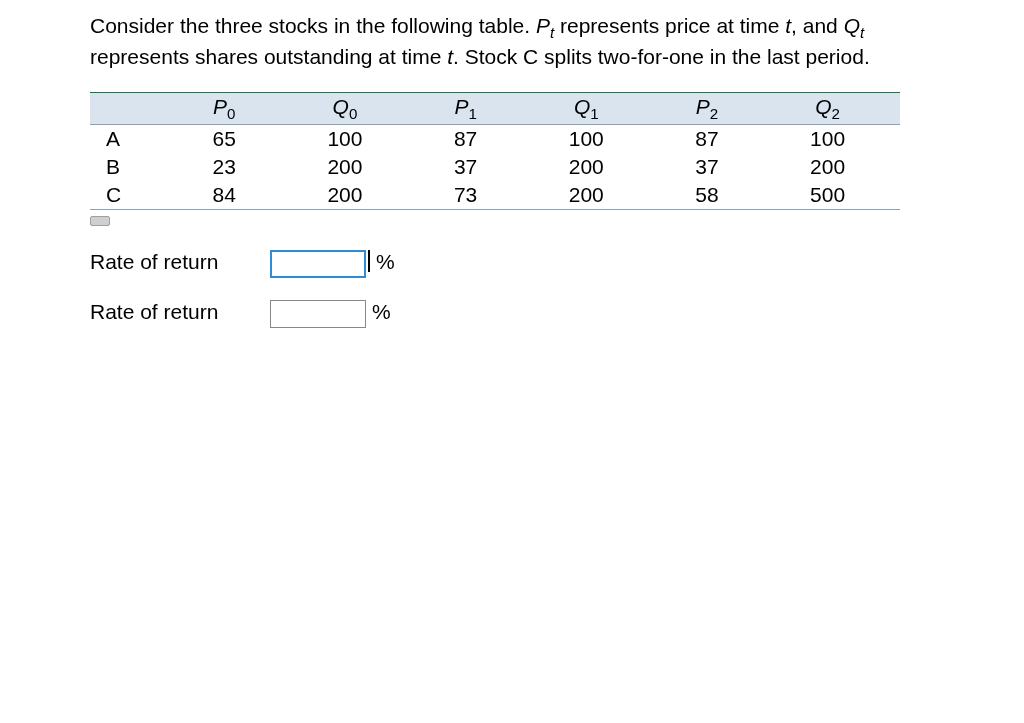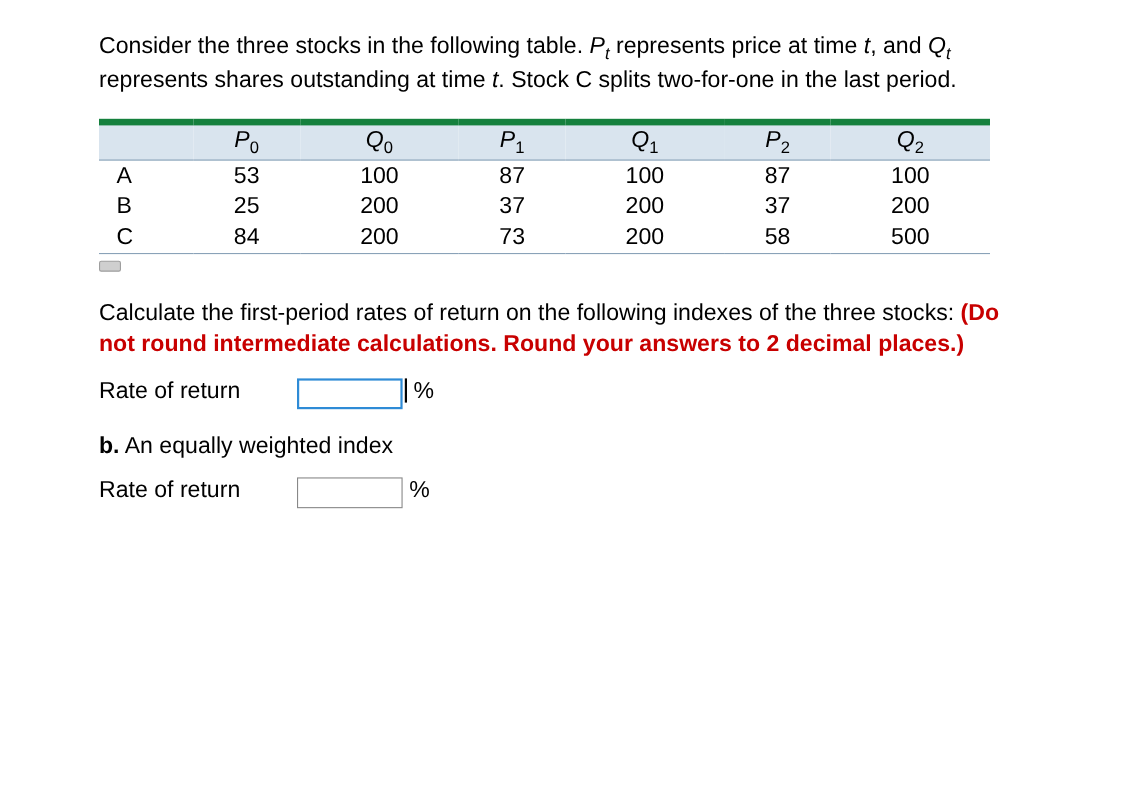--- a/index.html
+++ b/index.html
@@ -6,21 +6,21 @@
     margin: 0;
     padding: 0;
     background: #fff;
     font-family: Arial, Helvetica, sans-serif;
     font-size: 21px;
     color: #000;
   }
   .page {
     width: 1024px;
     min-height: 723px;
-    padding: 28px 90px 40px 90px;
+    padding: 12px 90px 40px 90px;
     box-sizing: border-box;
   }
   .intro {
     line-height: 1.3;
     margin-bottom: 22px;
   }
   .intro .mathvar { font-style: italic; }
   .sub { font-size: 0.72em; font-style: italic; vertical-align: sub; }
 
   
@@ -30,21 +30,21 @@
     margin-bottom: 6px;
   }
   table.stock-table th,
   table.stock-table td {
     text-align: center;
     padding: 2px 0;
     font-weight: normal;
   }
   table.stock-table thead tr {
     background: #d9e4ee;
-    border-top: 6px solid #15803d;
+    border-top: 1px solid #15803d;
     border-bottom: 1px solid #8aa2b8;
   }
   table.stock-table thead th .hdrvar { font-style: italic; }
   table.stock-table thead th .hdrsub { font-size: 0.72em; vertical-align: sub; }
   table.stock-table td.rowlabel { text-align: left; padding-left: 16px; width: 70px; }
   table.stock-table tbody tr:last-child td { border-bottom: 1px solid #8aa2b8; }
   .scroll-track {
     width: 810px;
     height: 8px;
     margin-bottom: 26px;
@@ -121,30 +121,30 @@
         <th><span class="hdrvar">Q</span><span class="hdrsub">0</span></th>
         <th><span class="hdrvar">P</span><span class="hdrsub">1</span></th>
         <th><span class="hdrvar">Q</span><span class="hdrsub">1</span></th>
         <th><span class="hdrvar">P</span><span class="hdrsub">2</span></th>
         <th><span class="hdrvar">Q</span><span class="hdrsub">2</span></th>
       </tr>
     </thead>
     <tbody>
       <tr>
         <td class="rowlabel">A</td>
-        <td>53</td>
+        <td>65</td>
         <td>100</td>
         <td>87</td>
         <td>100</td>
         <td>87</td>
         <td>100</td>
       </tr>
       <tr>
         <td class="rowlabel">B</td>
-        <td>25</td>
+        <td>23</td>
         <td>200</td>
         <td>37</td>
         <td>200</td>
         <td>37</td>
         <td>200</td>
       </tr>
       <tr>
         <td class="rowlabel">C</td>
         <td>84</td>
         <td>200</td>
@@ -152,35 +152,29 @@
         <td>200</td>
         <td>58</td>
         <td>500</td>
       </tr>
     </tbody>
   </table>
   <div class="scroll-track">
     <div class="scroll-thumb"></div>
   </div>
 
-  <div class="para2">
-    <span>Calculate the first-period rates of return on the following indexes of the three stocks: </span><span class="instruction-red">(Do not round intermediate calculations. Round your answers to 2 decimal places.)</span>
-  </div>
 
 
   <div class="answer-row">
     <span class="label">Rate of return</span>
     <input type="text" class="answer active" value="" style="">
       <span class="cursor-bar"></span>
     <span class="unit">%</span>
   </div>
 
-  <div class="qline">
-    <span class="bold">b.</span><span> An equally weighted index</span>
-  </div>
 
   <div class="answer-row">
     <span class="label">Rate of return</span>
     <input type="text" class="answer" value="" style="">
     <span class="unit">%</span>
   </div>
 
 </div>
 
 </body></html>

